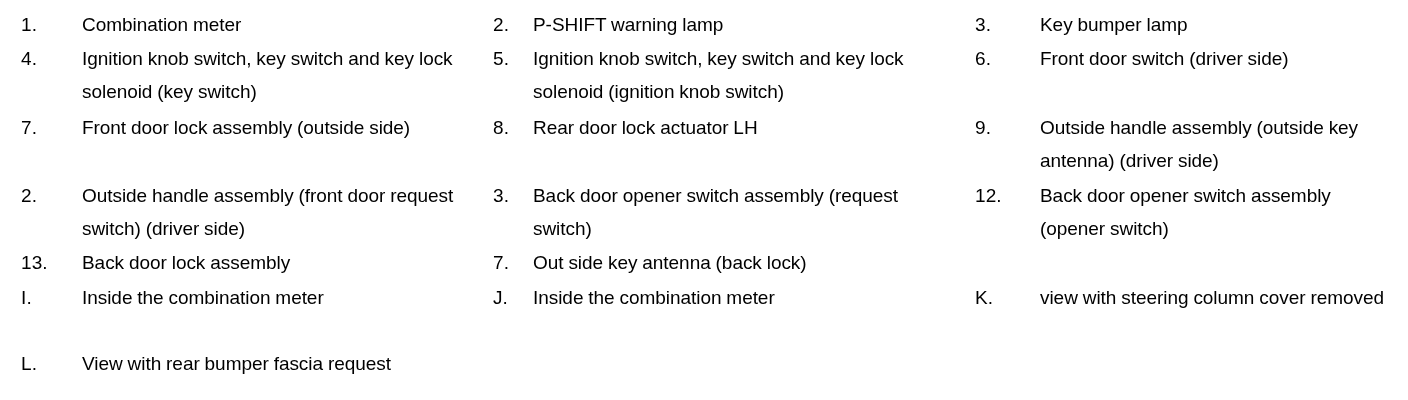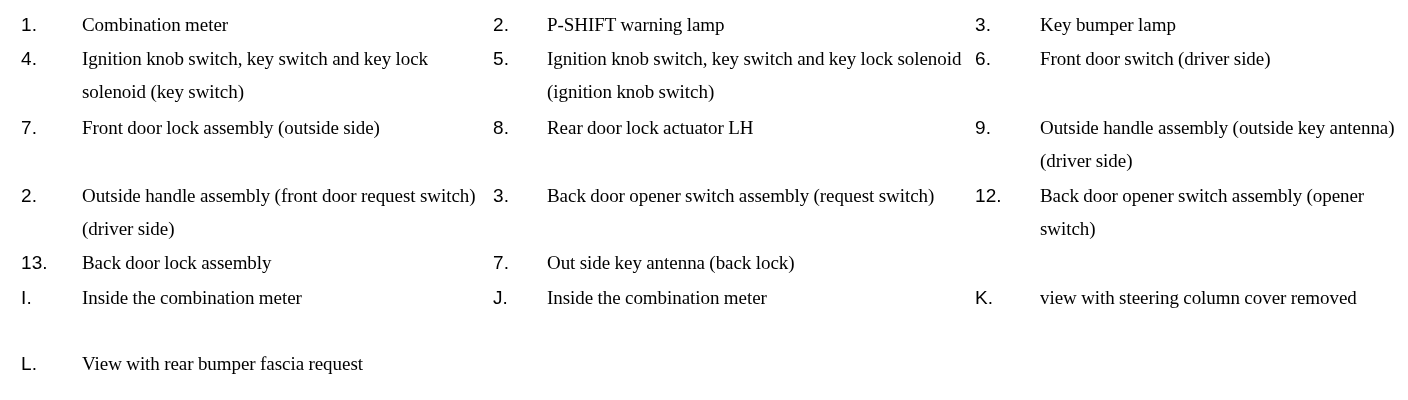--- a/index.html
+++ b/index.html
@@ -42,29 +42,28 @@
   }
 
   .entry-text {
     position: absolute;
     top: 0;
     font-size: 19px;
     line-height: 33px;
     letter-spacing: -0.05px;
     word-spacing: -0.3px;
     text-align: left;
-    font-family: Liberation Serif, serif;
   }
 
   
   .col-1 { left: 21px; width: 470px; }
   .col-1 .entry-text { left: 61px; width: 405px; }
 
   .col-2 { left: 493px; width: 480px; }
-  .col-2 .entry-text { left: 54px; width: 418px; }
+  .col-2 .entry-text { left: 40px; width: 418px; }
 
   .col-3 { left: 975px; width: 430px; }
   .col-3 .entry-text { left: 65px; width: 360px; }
 </style>
 </head>
 <body style="background: rgb(255, 255, 255); color: rgb(0, 0, 0);">
 
 <div id="legend-grid">
     <div class="legend-entry col-1" style="top: 8px;">
       <span class="entry-marker">1.</span>

